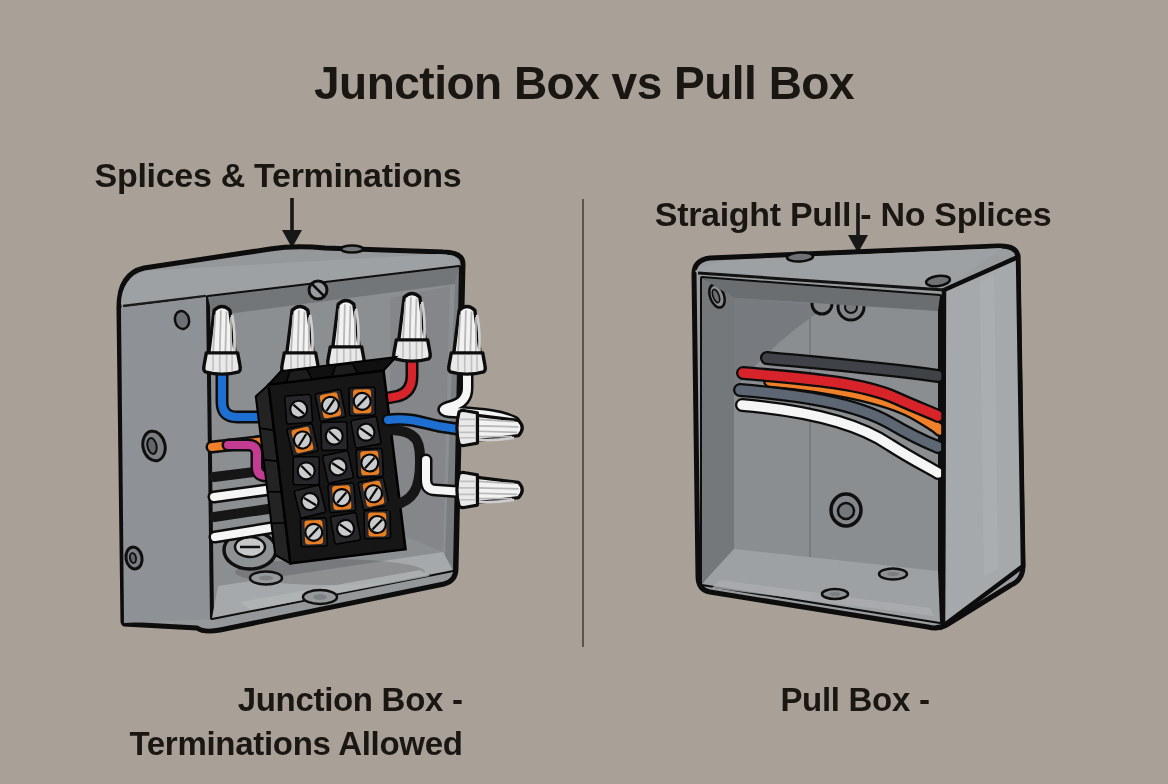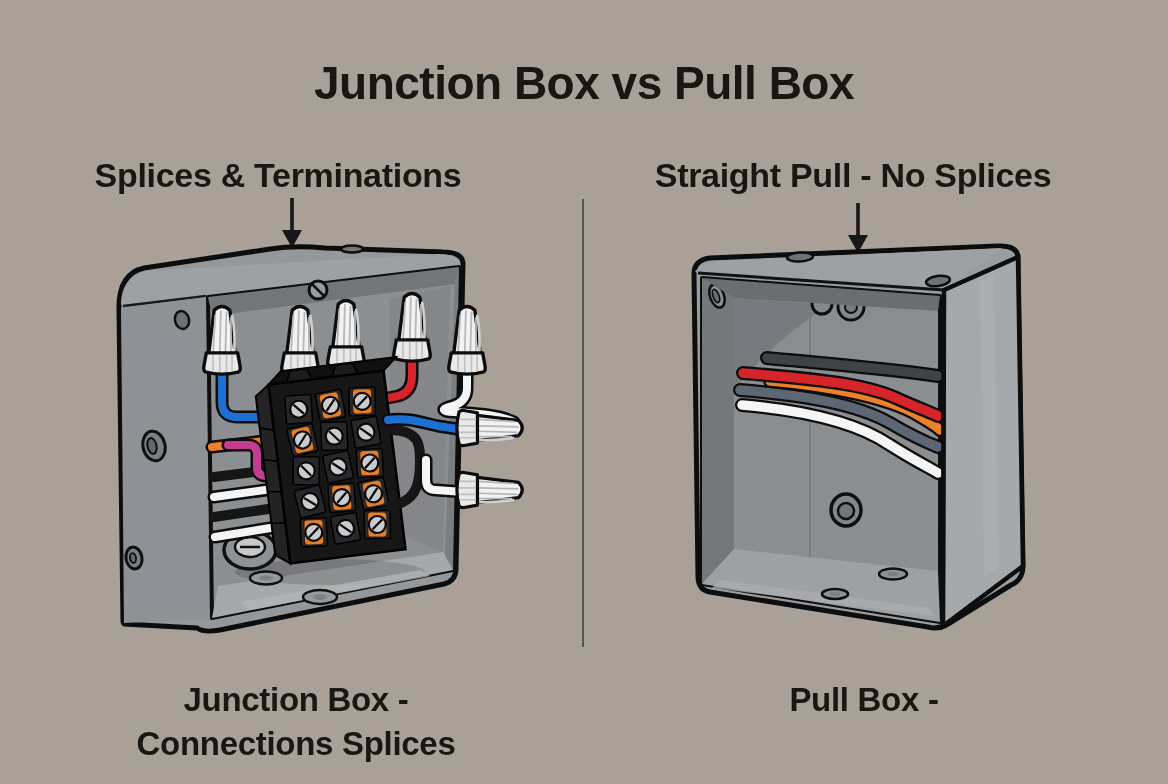--- a/index.html
+++ b/index.html
@@ -18,38 +18,38 @@
   .stage{position:relative;width:1168px;height:784px;}
   .page-title{
     position:absolute;top:56px;left:0;width:100%;
     text-align:center;font-size:46px;font-weight:700;letter-spacing:-0.5px;
   }
   .col-header{
     position:absolute;top:156px;transform:translateX(-50%);
     font-size:34px;font-weight:700;white-space:nowrap;letter-spacing:-0.3px;
   }
   .col-header.left{left:278px;}
-  .col-header.right{left:853px;}
+  .col-header.right{left:853px;margin-top:39px;}
   .arrow{position:absolute;}
   .arrow.left{left:279px;top:198px;}
   .arrow.right{left:845px;top:203px;}
   .divider{
     position:absolute;left:582px;top:199px;width:2px;height:448px;
     background:var(--divider);
   }
   .illus{position:absolute;}
   .illus.left{left:90px;top:240px;}
   .illus.right{left:650px;top:240px;}
   .caption{
     position:absolute;top:678px;transform:translateX(-50%);
-    text-align:center;font-size:33px;font-weight:700;line-height:44px;
+    text-align:right;font-size:33px;font-weight:700;line-height:44px;
     white-space:nowrap;letter-spacing:-0.3px;
   }
   .caption.left{left:296px;}
-  .caption.right{left:855px;margin-left:9px;}
+  .caption.right{left:855px;}
   
   .wo{fill:none;stroke:#0d0d0d;stroke-width:13;stroke-linecap:round;}
   .wc{fill:none;stroke-width:8;stroke-linecap:round;}
   .wb{fill:none;stroke:var(--wire-black);stroke-width:10;stroke-linecap:round;}
   .po{fill:none;stroke:#0d0d0d;stroke-width:14;stroke-linecap:round;}
   .pc{fill:none;stroke-width:9.5;stroke-linecap:round;}
 </style>
 </head>
 <body>
 
@@ -251,19 +251,19 @@
       <path d="M294,50 L368,17 L373,326 L293,386 Z" fill="#a6a9ac" stroke="#0d0d0d" stroke-width="4.5"></path>
       <path d="M330,42 L344,35 L348,328 L334,337 Z" fill="#aeb1b4" opacity="0.7"></path>
       <ellipse cx="288" cy="41" rx="12" ry="5" fill="#6f7275" stroke="#0d0d0d" stroke-width="2.5" transform="rotate(-8 288 41)"></ellipse>
       <line x1="294" y1="52" x2="293" y2="384" stroke="#0e0e0e" stroke-width="4"></line>
       <line x1="48" y1="33" x2="294" y2="50" stroke="#121212" stroke-width="3"></line>
     </g>
   </svg>
 
   <div class="caption left">
     <div>Junction Box -</div>
-    <div>Connections Splices</div>
+    <div>Terminations Allowed</div>
   </div>
   <div class="caption right">
     <div>Pull Box -</div>
   </div>
 
 </div>
 
 </body></html>

